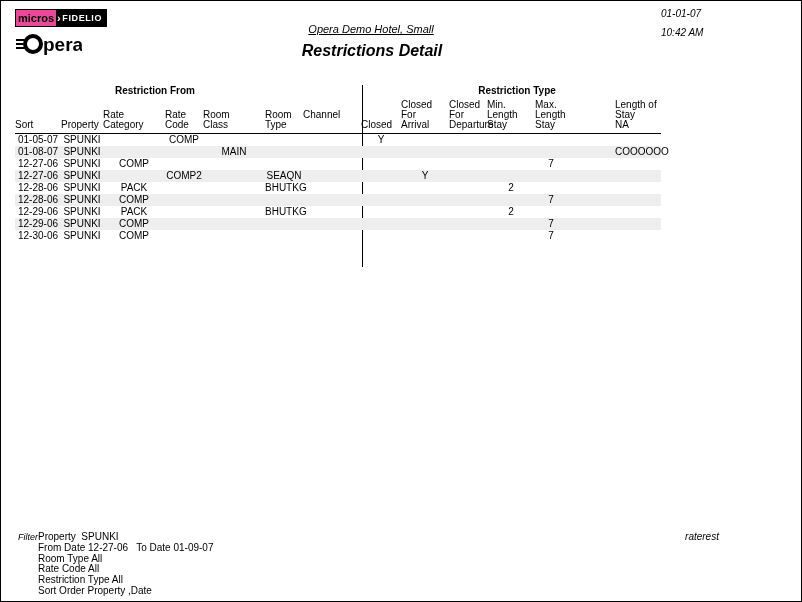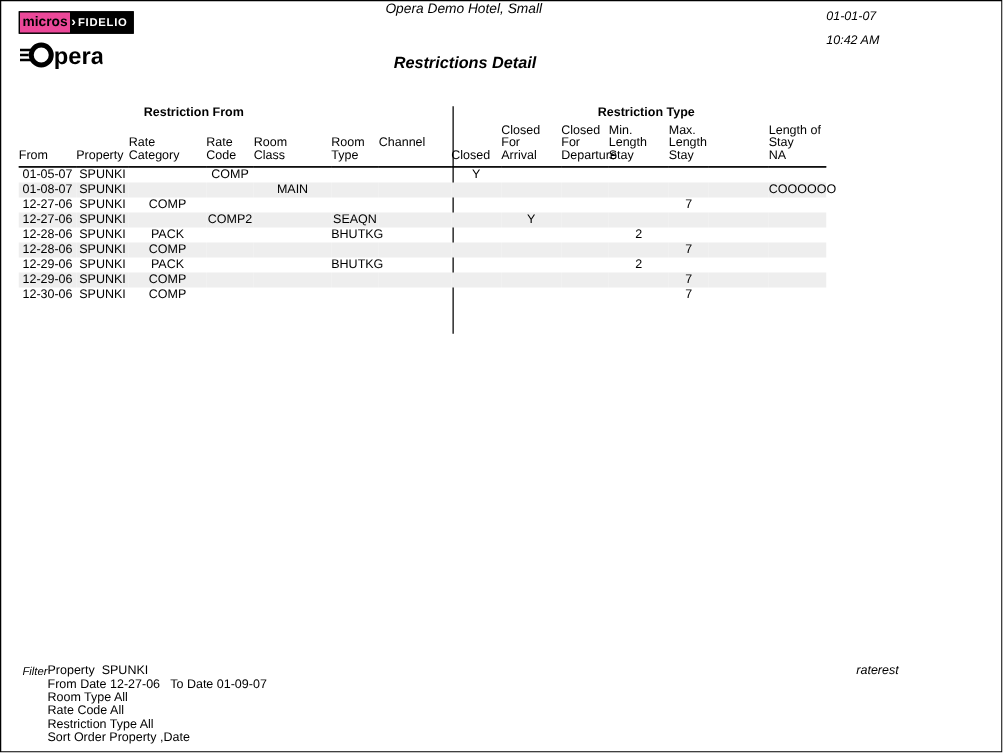--- a/index.html
+++ b/index.html
@@ -21,26 +21,26 @@
   }
   .badge-fidelio {
     background:#000; color:#fff; font-weight:bold; font-size:9px;
     line-height:16px; padding:0 4px 0 1px; letter-spacing:0.6px;
     display:flex; align-items:center;
   }
   .badge-arrow { color:#fff; font-size:11px; font-weight:bold; margin-right:1px; }
   .opera-logo { position:absolute; left:15px; top:30px;text-align:right; }
   
   .hotel-title {
-    position:absolute; left:0; top:0; width:740px; text-align:center;
-    font-size:11px; font-style:italic;
+    position:absolute; left:0; top:22px; width:740px; text-align:center;
+    font-size:11px; font-style:italic;text-decoration:underline;
   }
   .report-title {
     position:absolute; left:0; top:41px; width:742px; text-align:center;
-    font-size:13px; font-style:italic; font-weight:bold;
+    font-size:16px; font-style:italic; font-weight:bold;
   }
   .page-date, .page-time {
     position:absolute; left:660px; width:110px; text-align:left;
     font-size:10px; font-style:italic;
   }
   .page-date { top:7px; }
   .page-time { top:26px; }
   
   .group-header {
     position:absolute; top:84px; width:120px; text-align:center;
@@ -129,21 +129,21 @@
         <col style="width:40px">
         <col style="width:48px">
       <col style="width:38px">
         <col style="width:48px">
         <col style="width:32px">
       <col style="width:48px">
         <col style="width:46px">
     </colgroup>
     <thead>
       <tr>
-        <th>From</th>
+        <th>Sort</th>
         <th>Property</th>
         <th>Rate
 Category</th>
         <th>Rate
 Code</th>
         <th>Room
 Class</th>
         <th>Room
 Type</th>
         <th>Channel

